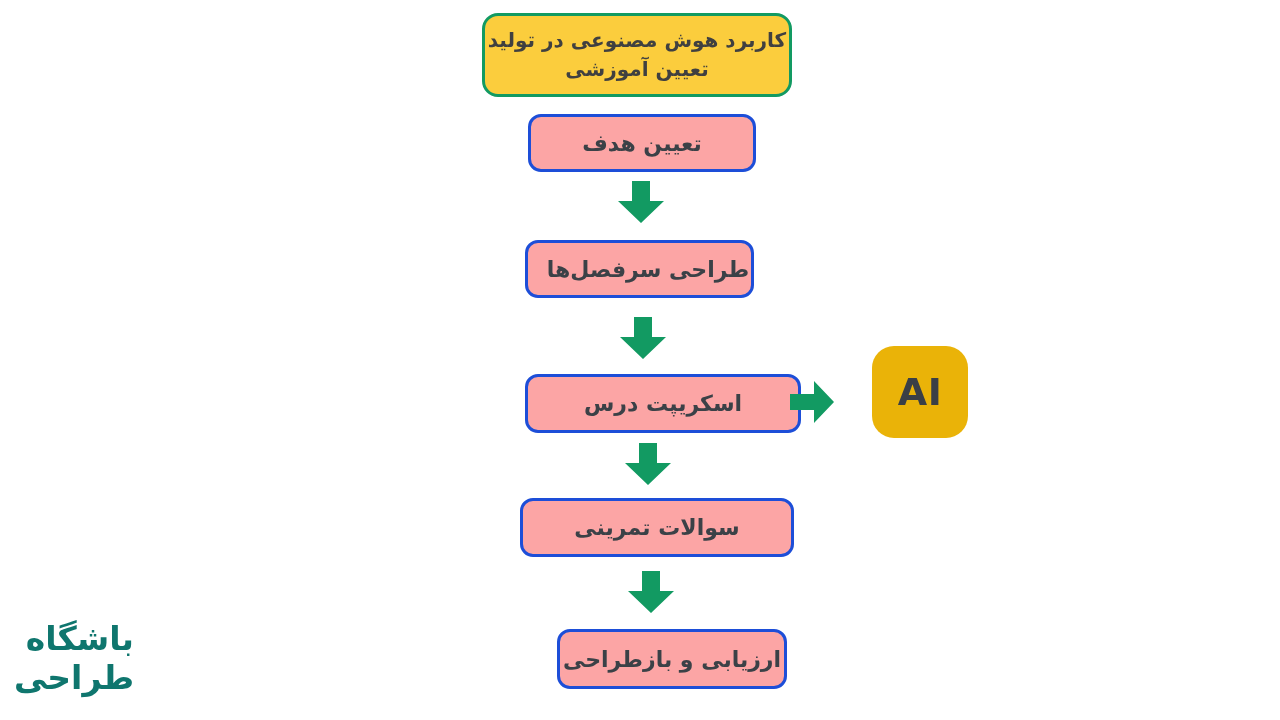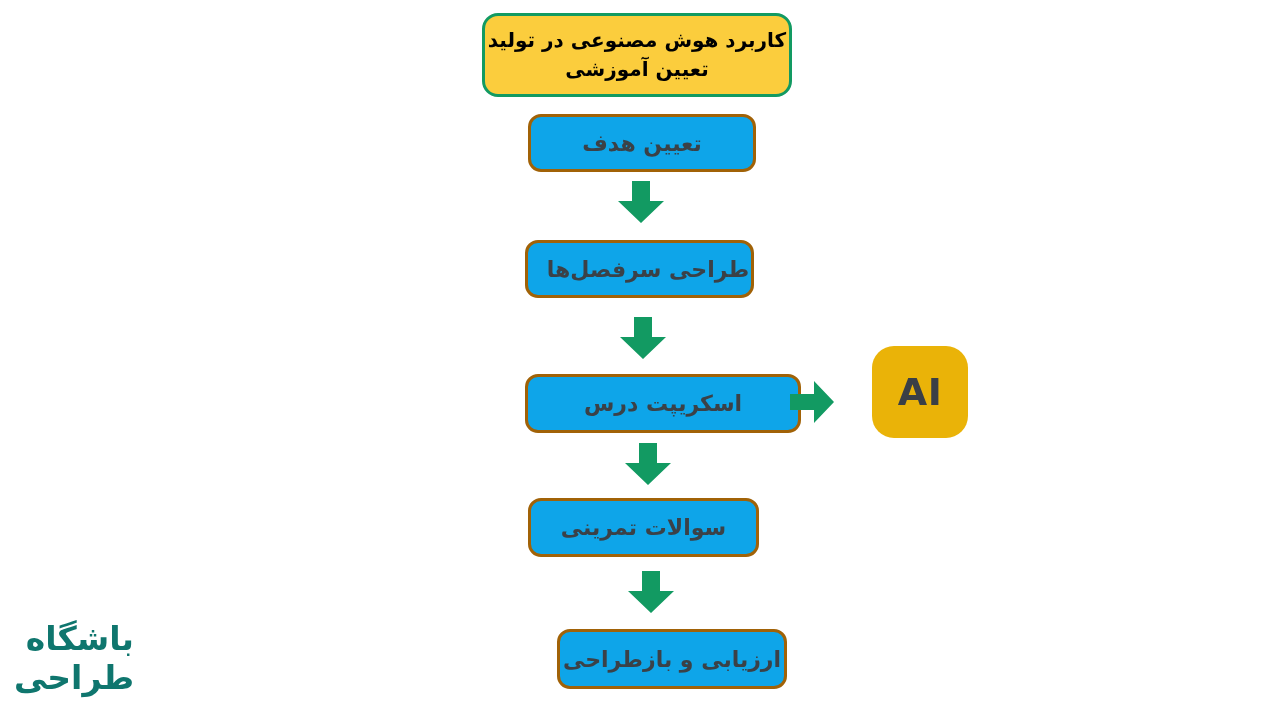--- a/index.html
+++ b/index.html
@@ -20,43 +20,43 @@
     width: 310px; height: 84px;
     background: #fbcd3d;
     border: 3px solid #129a62;
     border-radius: 16px;
     display: flex;
     flex-direction: column;
     align-items: center;
     justify-content: center;
     direction: rtl;
     text-align: center;
-    color: #000000;
+    color: #404040;
     font-weight: 700;
     font-size: 20px;
     line-height: 1.45;
   }
   .step-box {
     position: absolute;
-    background: #0ea5e9;
-    border: 3px solid #a16207;
+    background: #fca5a5;
+    border: 3px solid #1d4ed8;
     border-radius: 13px;
     display: flex;
     align-items: center;
     justify-content: center;
     direction: rtl;
     text-align: center;
     color: #3b4147;
     font-weight: 700;
     font-size: 22px;
   }
   .step-1 { left: 528px; top: 114px; width: 228px; height: 58px; }
   .step-2 { left: 525px; top: 240px; width: 229px; height: 58px; padding-left: 17px; }
   .step-3 { left: 525px; top: 374px; width: 276px; height: 59px; }
-  .step-4 { left: 520px; top: 498px; width: 231px; height: 59px; margin-left: 8px; }
+  .step-4 { left: 520px; top: 498px; width: 274px; height: 59px; }
   .step-5 { left: 525px; top: 629px; width: 230px; height: 60px; margin-left: 32px; }
   .arrow { position: absolute; line-height: 0; }
   .arrow-1 { left: 618px; top: 181px; }
   .arrow-2 { left: 620px; top: 317px; }
   .arrow-3 { left: 625px; top: 443px; }
   .arrow-4 { left: 628px; top: 571px; }
   .arrow-right { left: 790px; top: 381px; }
   .ai-box {
     position: absolute;
     left: 872px; top: 346px;

